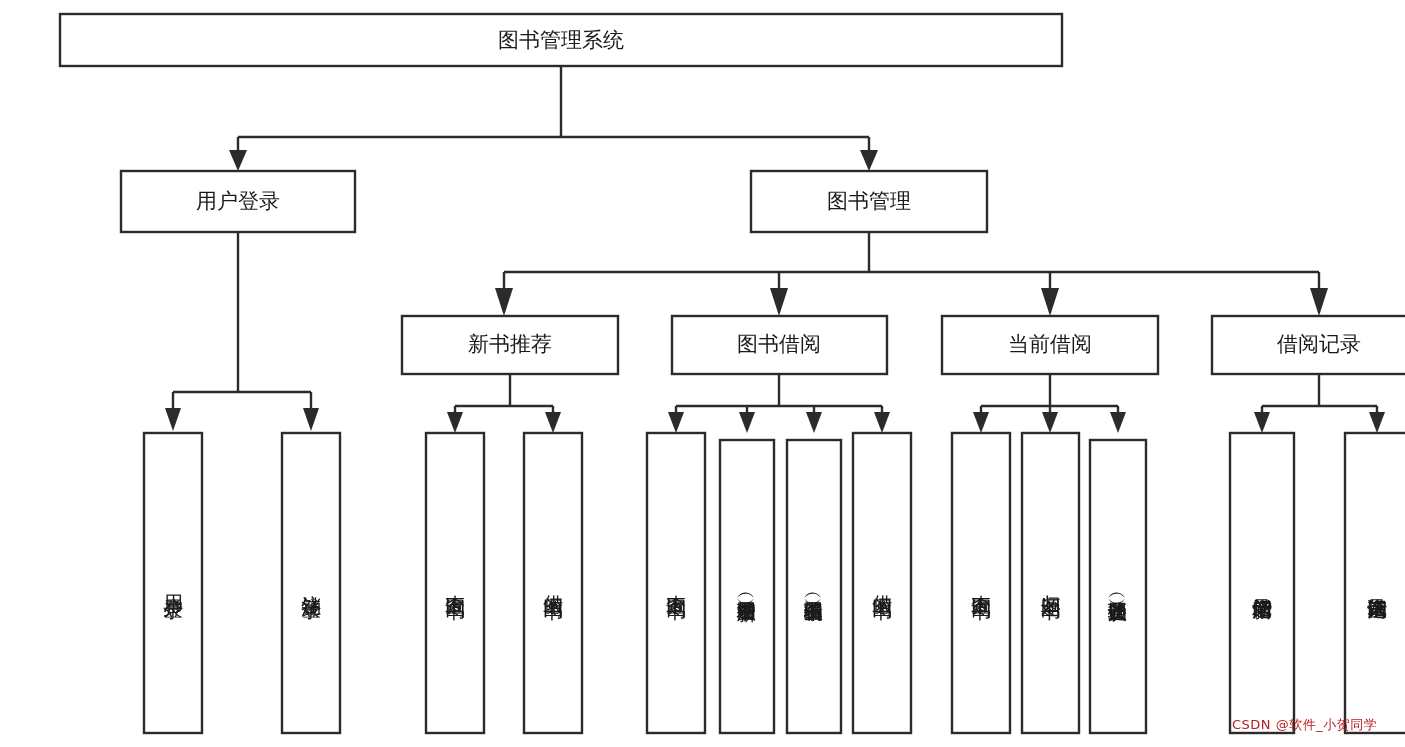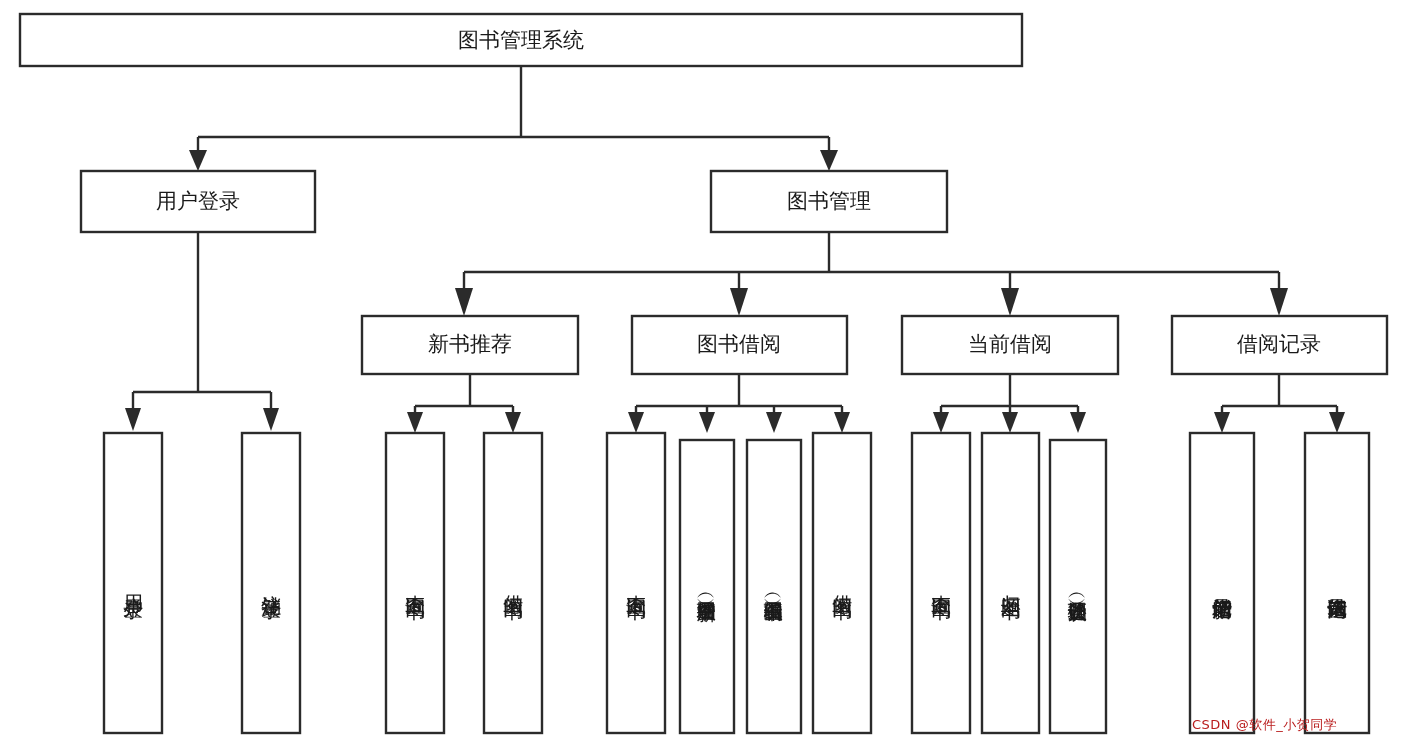--- a/index.html
+++ b/index.html
@@ -11,20 +11,21 @@
     width: 1405px;
     height: 747px;
     overflow: hidden;
     font-family: "DejaVu Sans", "Liberation Sans", sans-serif;
   }
   #diagram-root {
     position: relative;
     width: 1126px;
     height: 747px;
     background: #ffffff;
+    margin-left: 40px;
   }
   svg#flow {
     position: absolute;
     left: 0;
     top: 0;
     width: 1405px;
     height: 747px;
   }
   .node-rect {
     fill: #ffffff;

